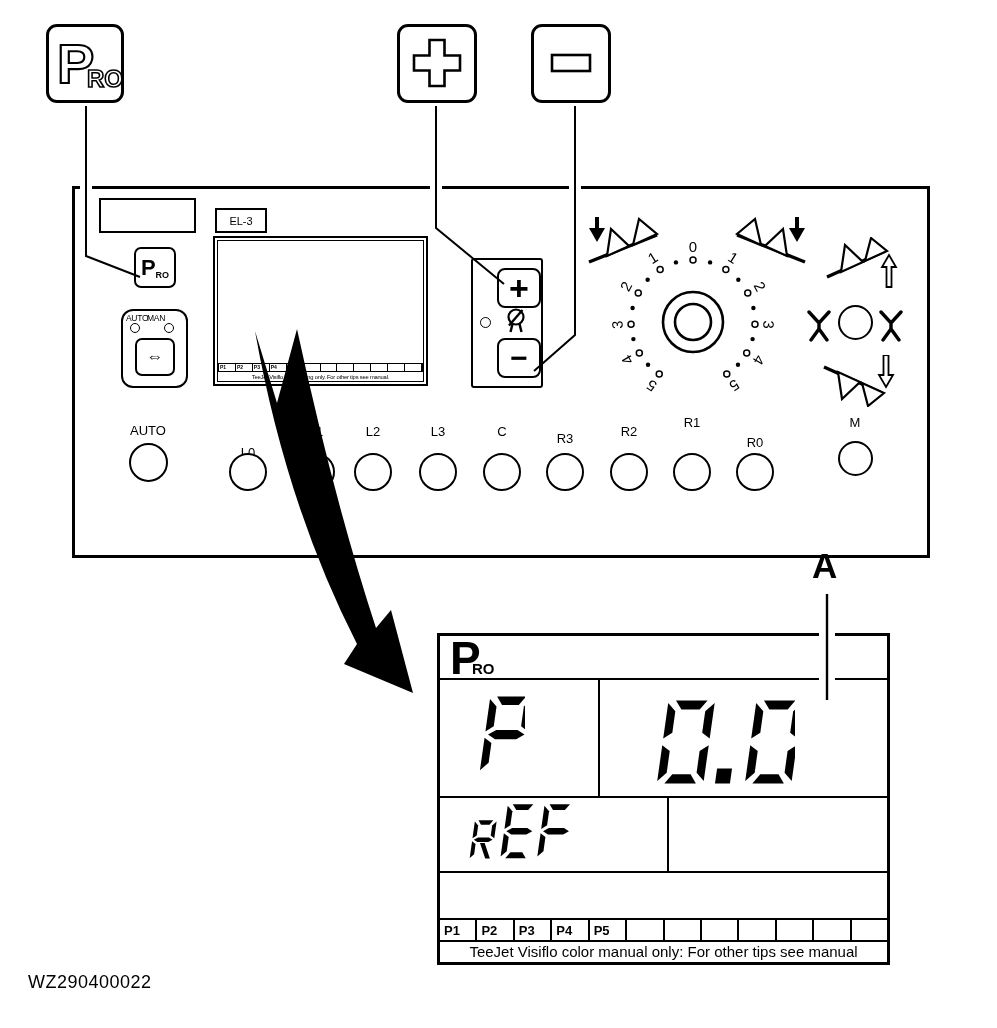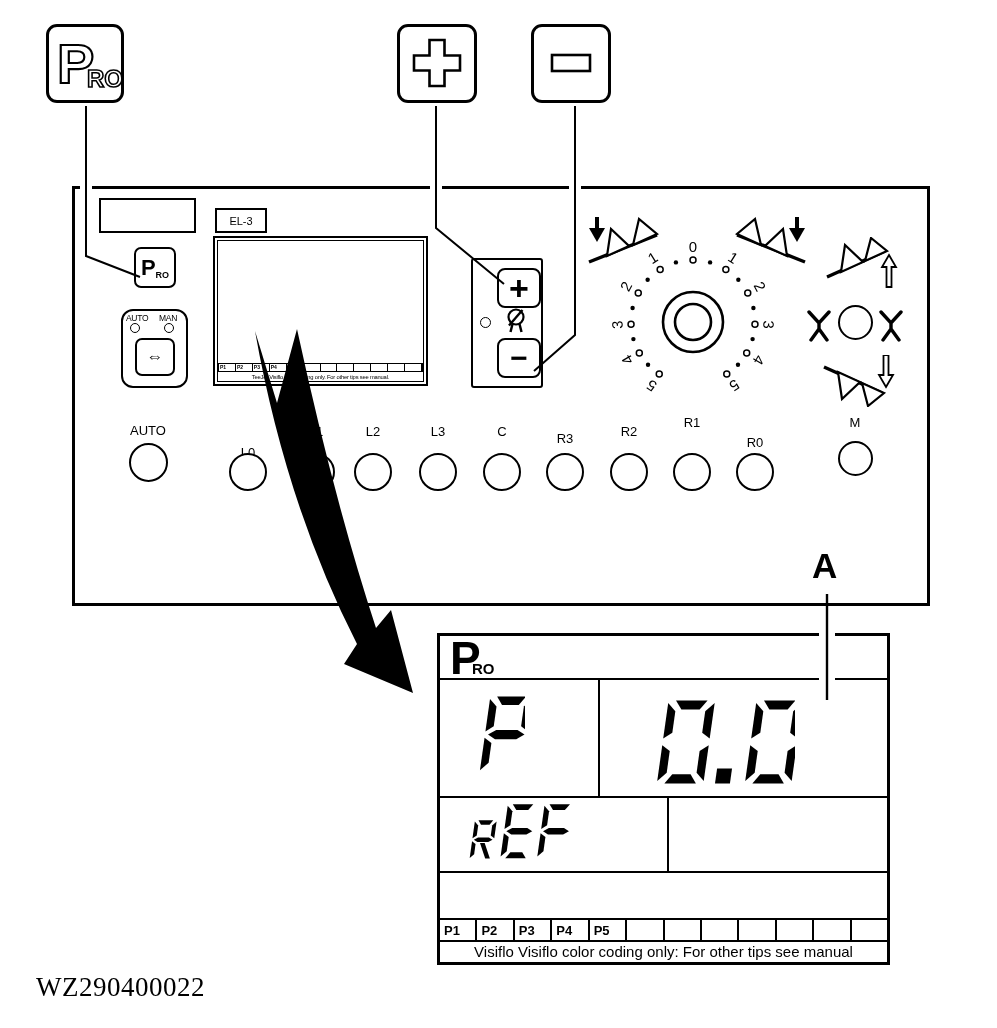--- a/index.html
+++ b/index.html
@@ -5,21 +5,21 @@
   * { box-sizing: border-box; margin: 0; padding: 0; }
   html,body { background:#fff; }
   #page {
     position: relative; width: 997px; height: 1028px; background:#fff;
     font-family: "Liberation Sans", sans-serif; color:#000; overflow:hidden;
   }
   .abs { position:absolute; }
   
   .callout { position:absolute; width:80px; height:79px; border:3px solid #000; border-radius:11px; background:#fff; }
   
-  #panel { position:absolute; left:72px; top:186px; width:858px; height:420px; border:3px solid #000; background:#fff; }
+  #panel { position:absolute; left:72px; top:186px; width:858px; height:372px; border:3px solid #000; background:#fff; }
   .box2 { border:2px solid #000; background:#fff; position:absolute; }
   #el3-badge { font-size:11px; display:flex; align-items:center; justify-content:center; }
   #pro-button { border-radius:7px; display:flex; align-items:center; justify-content:center; }
   .pro-main { font-size:22px; font-weight:bold; line-height:20px; }
   .pro-sub  { font-size:9px; font-weight:bold; align-self:flex-end; margin-bottom:6px; }
   #mode-switch { border-radius:12px; }
   .mode-label { position:absolute; top:2px; font-size:8.5px; letter-spacing:-0.3px; }
   .led { position:absolute; width:10px; height:10px; border:1.5px solid #000; border-radius:50%; background:#fff; }
   #mode-button { position:absolute; left:12px; top:27px; width:40px; height:38px; border:2px solid #000; border-radius:7px;
     display:flex; align-items:center; justify-content:center; font-size:17px; font-weight:bold; background:#fff; }
@@ -42,21 +42,21 @@
   .hline { position:absolute; left:0; right:0; height:2px; background:#000; }
   .vline { position:absolute; width:2px; background:#000; }
   #inset-logo-main { position:absolute; left:10px; top:2px; font-size:46px; font-weight:bold; line-height:40px; }
   #inset-logo-sub  { position:absolute; left:32px; top:24px; font-size:15px; font-weight:bold; }
   #inset-tabs { position:absolute; left:0; right:0; top:284px; height:20px; display:flex; }
   #inset-tabs .inset-tab { flex:1; border-right:2px solid #000; font-size:13px; font-weight:bold; padding-left:4px;
     display:flex; align-items:center; overflow:hidden; }
   #inset-tabs .inset-tab:last-child { border-right:none; }
   #inset-footer { position:absolute; left:0; right:0; top:306px; height:20px; font-size:15px; line-height:20px; text-align:center; white-space:nowrap; }
   #label-a { position:absolute; left:812px; top:546px; font-size:35px; font-weight:bold; }
-  #figure-id { position:absolute; left:36px; top:972px; font-size:27px; letter-spacing:0.5px;font-family:Liberation Serif, serif; }
+  #figure-id { position:absolute; left:28px; top:972px; font-size:18px; letter-spacing:0.5px; }
   #overlay { position:absolute; left:0; top:0; width:997px; height:1028px; pointer-events:none; z-index:5; }
   .segwrap { position:absolute; }
 </style>
 </head>
 <body>
 <div id="page">
 
 <div class="callout" style="left:46px; top:24px; width:78px;">
   <svg width="72" height="72" viewBox="0 0 72 72">
     <text x="8" y="56" font-size="56" font-weight="bold" fill="#fff" stroke="#000" stroke-width="2.2">P</text>
@@ -80,21 +80,21 @@
   <div class="box2" style="left:24px; top:9px; width:97px; height:35px;"></div>
   <div class="box2" id="el3-badge" style="left:140px; top:19px; width:52px; height:25px;">EL-3</div>
 
   <div class="box2" id="pro-button" style="left:59px; top:58px; width:42px; height:41px;">
     <span class="pro-main">P</span>
     <span class="pro-sub">RO</span>
   </div>
 
   <div class="box2" id="mode-switch" style="left:46px; top:120px; width:67px; height:79px;">
     <span class="mode-label" style="left:3px;">AUTO</span>
-    <span class="mode-label" style="left:36px;">MAN</span>
+    <span class="mode-label" style="left:24px;">MAN</span>
     <span class="led" style="left:7px;  top:12px;"></span>
     <span class="led" style="left:41px; top:12px;"></span>
     <div id="mode-button">
       <span>⇔</span>
     </div>
   </div>
 
   <div id="lcd">
     <div id="lcd-inner"></div>
     <div id="lcd-tabs">
@@ -310,21 +310,21 @@
         <div class="inset-tab">P4</div>
         <div class="inset-tab">P5</div>
         <div class="inset-tab"></div>
         <div class="inset-tab"></div>
         <div class="inset-tab"></div>
         <div class="inset-tab"></div>
         <div class="inset-tab"></div>
         <div class="inset-tab"></div>
         <div class="inset-tab"></div>
       </div>
-  <div id="inset-footer">Visiflo Visiflo color coding only: For other tips see manual</div>
+  <div id="inset-footer">TeeJet Visiflo color manual only: For other tips see manual</div>
 </div>
 
 <div id="figure-id">WZ290400022</div>
 
 <svg id="overlay">
 
   <rect x="80" y="184" width="12" height="8" fill="#fff"></rect>
   <rect x="430" y="184" width="12" height="8" fill="#fff"></rect>
   <rect x="569" y="184" width="12" height="8" fill="#fff"></rect>
   <rect x="819" y="631" width="16" height="7" fill="#fff"></rect>

